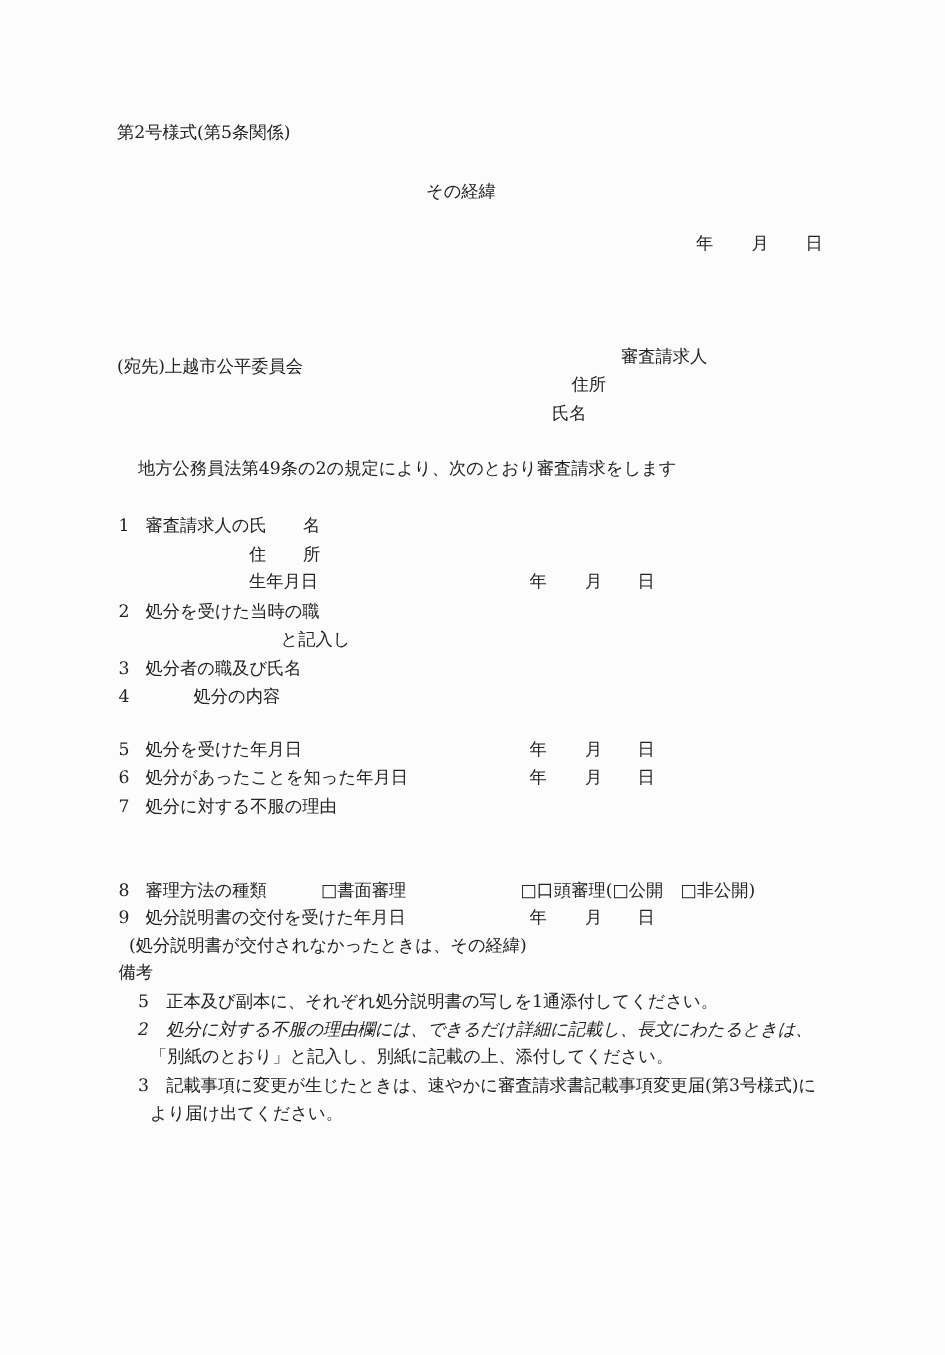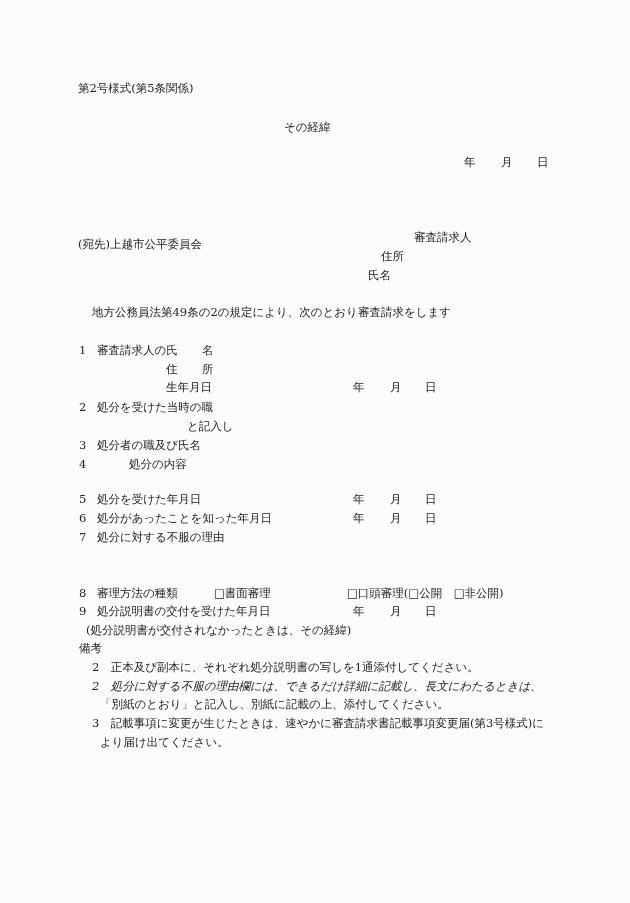--- a/index.html
+++ b/index.html
@@ -68,18 +68,18 @@
   <div class="t" style="left:307px;top:586px;margin-left:40px;">□口頭審理(□公開　□非公開)</div>
 
   <div class="t" style="left:79px;top:604px;">9</div>
   <div class="t" style="left:97px;top:604px;">処分説明書の交付を受けた年月日</div>
   <div class="t" style="left:353px;top:604px;">年</div>
   <div class="t" style="left:390px;top:604px;">月</div>
   <div class="t" style="left:425px;top:604px;">日</div>
   <div class="t" style="left:86px;top:623px;">(処分説明書が交付されなかったときは、その経緯)</div>
 
   <div class="t" style="left:79px;top:641px;">備考</div>
-  <div class="t" style="left:92px;top:660px;">2　正本及び副本に、それぞれ処分説明書の写しを1通添付してください。</div>
+  <div class="t" style="left:92px;top:660px;">5　正本及び副本に、それぞれ処分説明書の写しを1通添付してください。</div>
   <div class="t" style="left:92px;top:679px;font-style:italic;">2　処分に対する不服の理由欄には、できるだけ詳細に記載し、長文にわたるときは、</div>
   <div class="t" style="left:100px;top:697px;">「別紙のとおり」と記入し、別紙に記載の上、添付してください。</div>
   <div class="t" style="left:92px;top:716px;">3　記載事項に変更が生じたときは、速やかに審査請求書記載事項変更届(第3号様式)に</div>
   <div class="t" style="left:100px;top:735px;">より届け出てください。</div>
 </div>
 
 </body></html>

